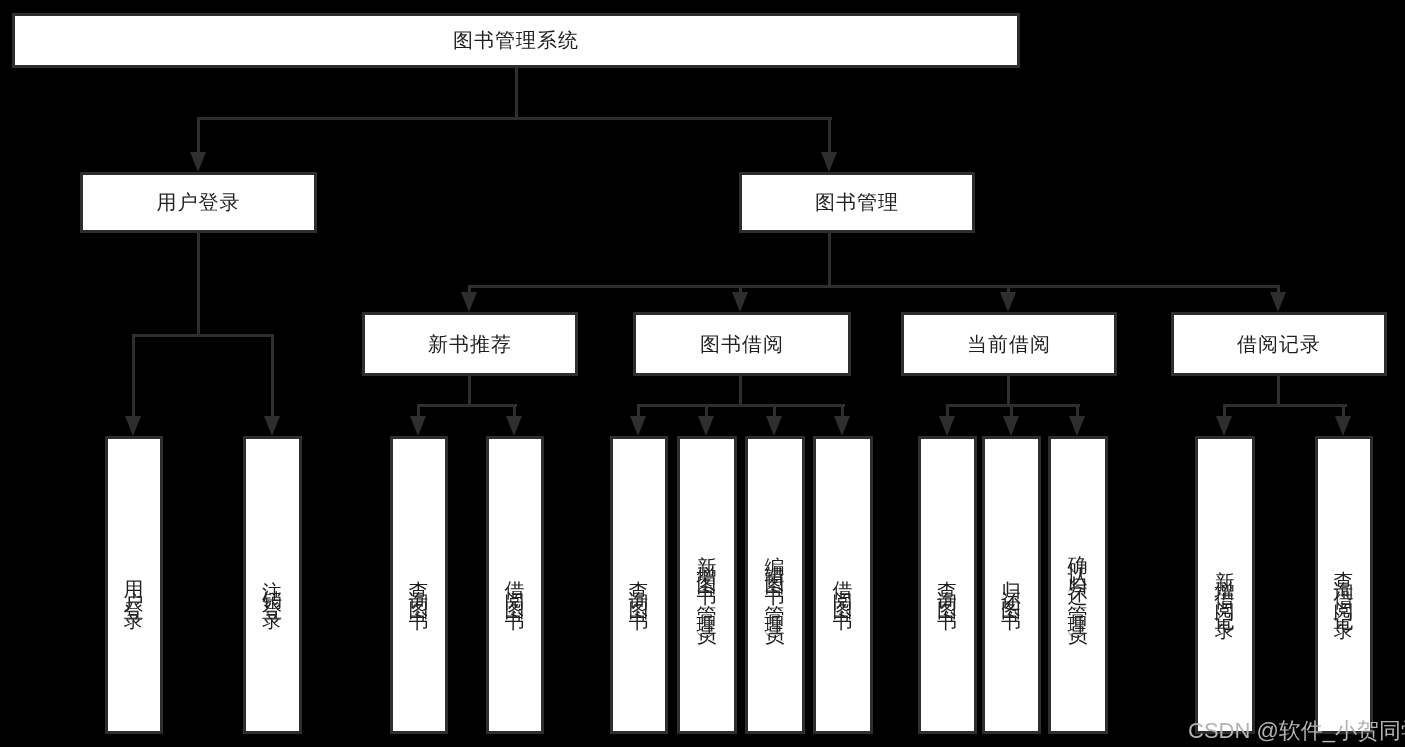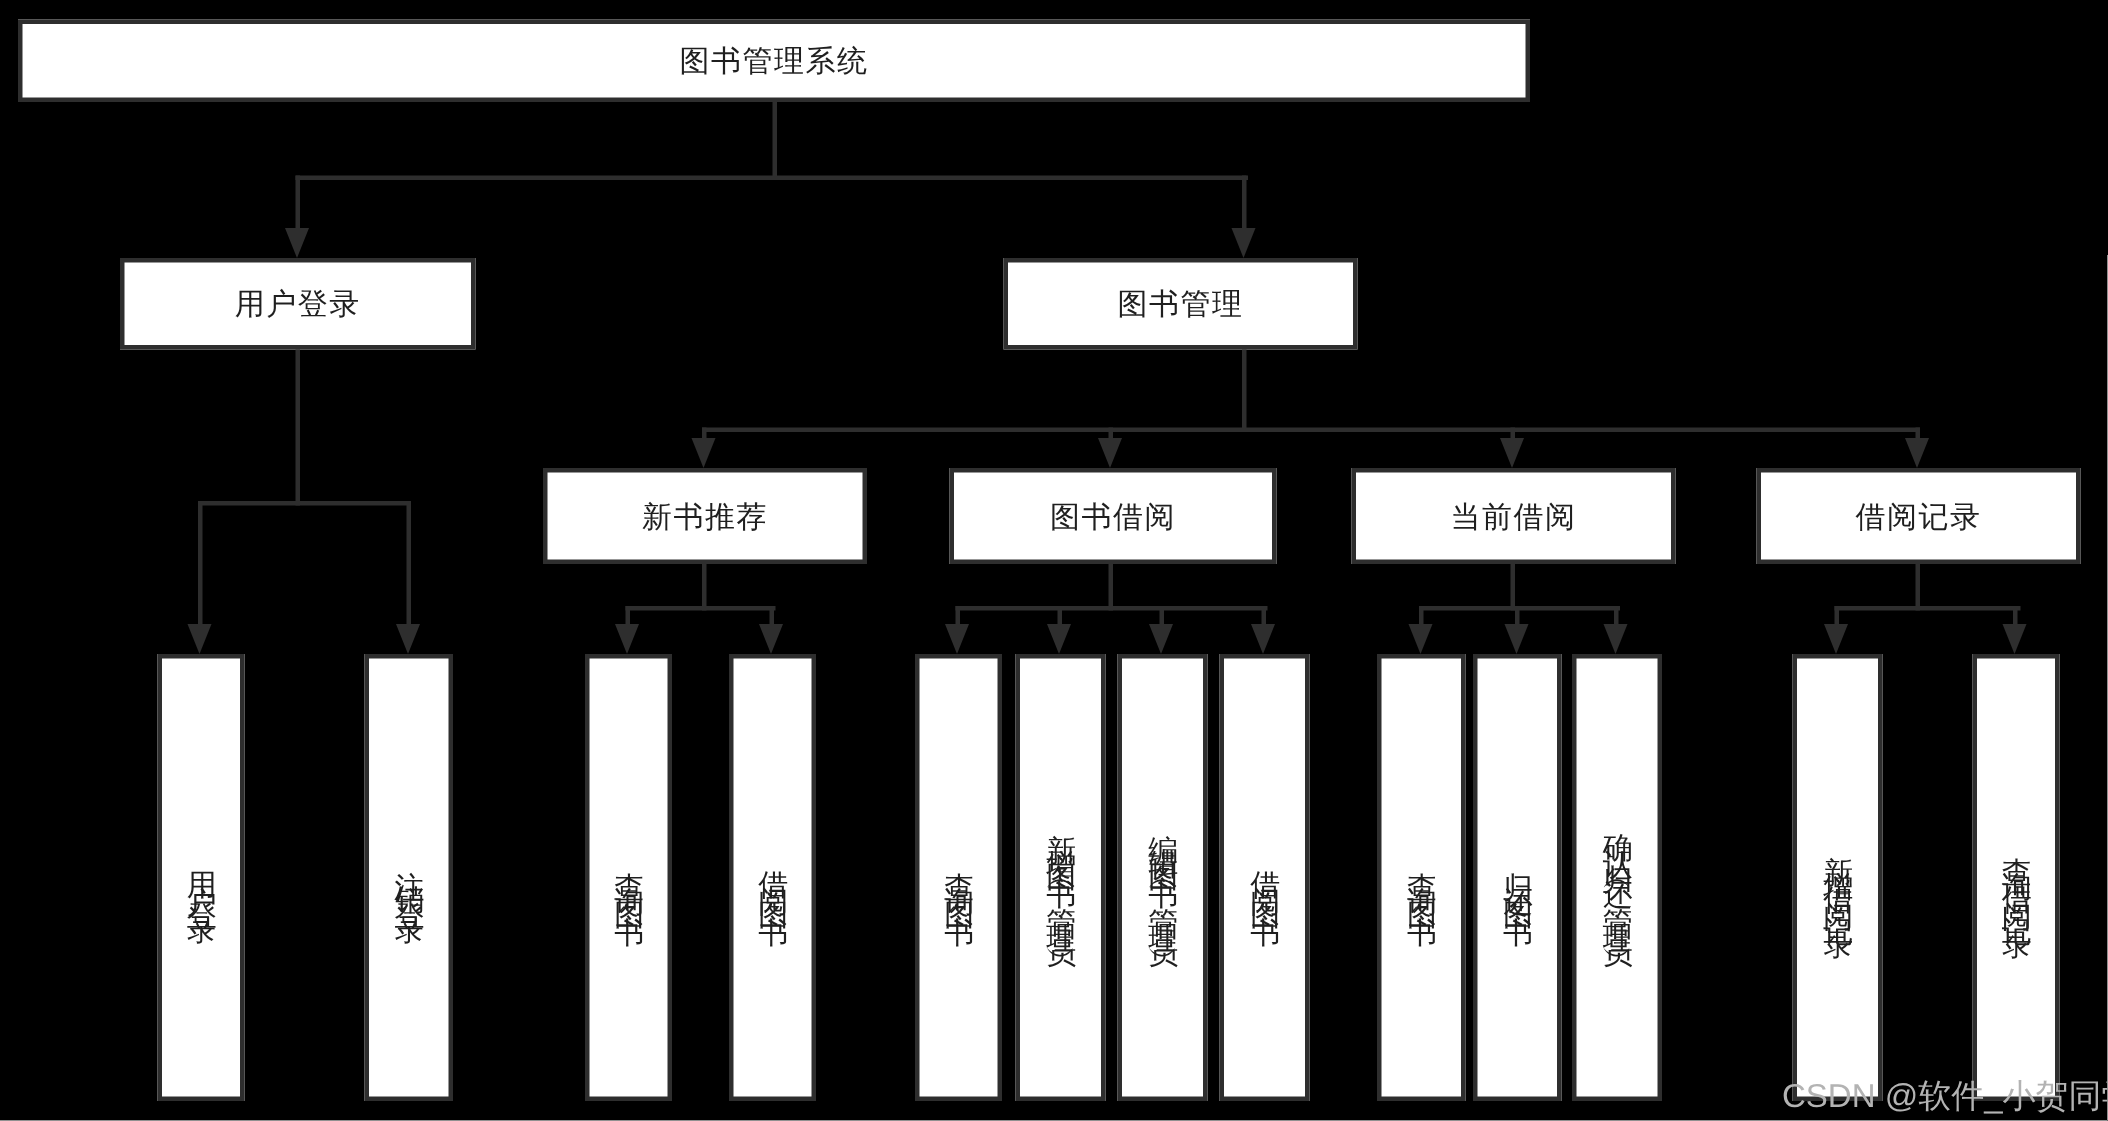--- a/index.html
+++ b/index.html
@@ -33,21 +33,21 @@
 
 <div class="canvas">
 
   <div class="box hbox" style="left:12px;top:13px;width:1008px;height:55px">
     <span>图书管理系统</span>
   </div>
 
   <div class="box hbox" style="left:80px;top:172px;width:237px;height:61px">
     <span>用户登录</span>
   </div>
-  <div class="box hbox" style="left:669px;top:172px;width:236px;height:61px">
+  <div class="box hbox" style="left:739px;top:172px;width:236px;height:61px">
     <span>图书管理</span>
   </div>
 
   <div class="box hbox" style="left:633px;top:312px;width:218px;height:64px">
     <span>图书借阅</span>
   </div>
   <div class="box hbox" style="left:362px;top:312px;width:216px;height:64px">
     <span>新书推荐</span>
   </div>
   <div class="box hbox" style="left:1171px;top:312px;width:216px;height:64px">

